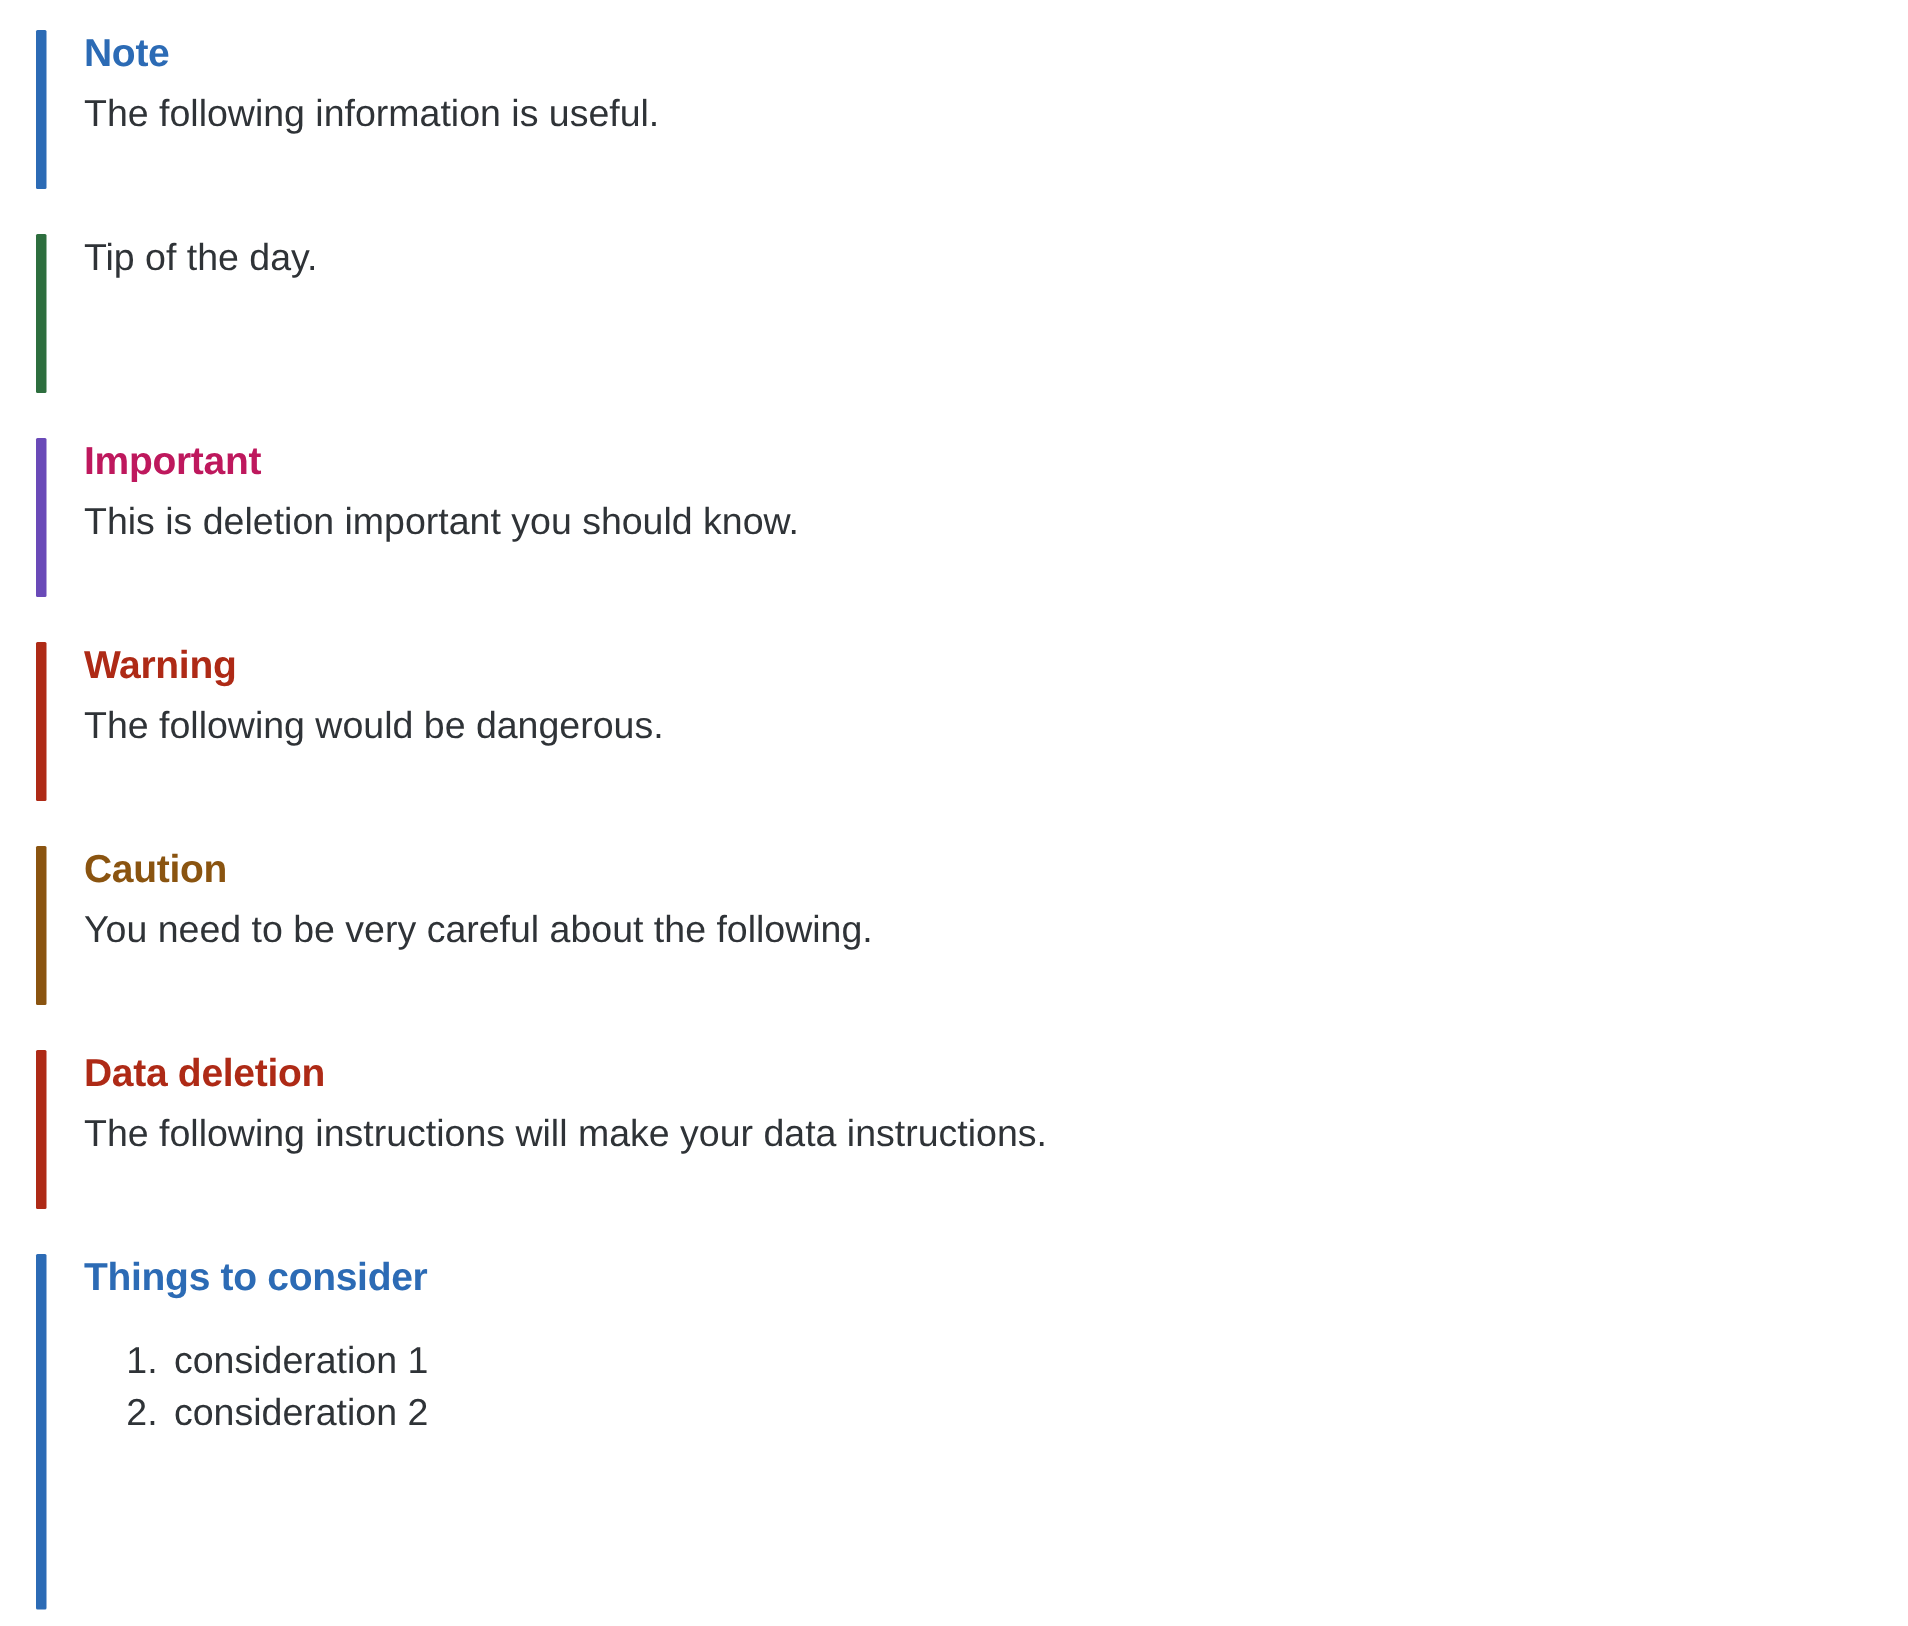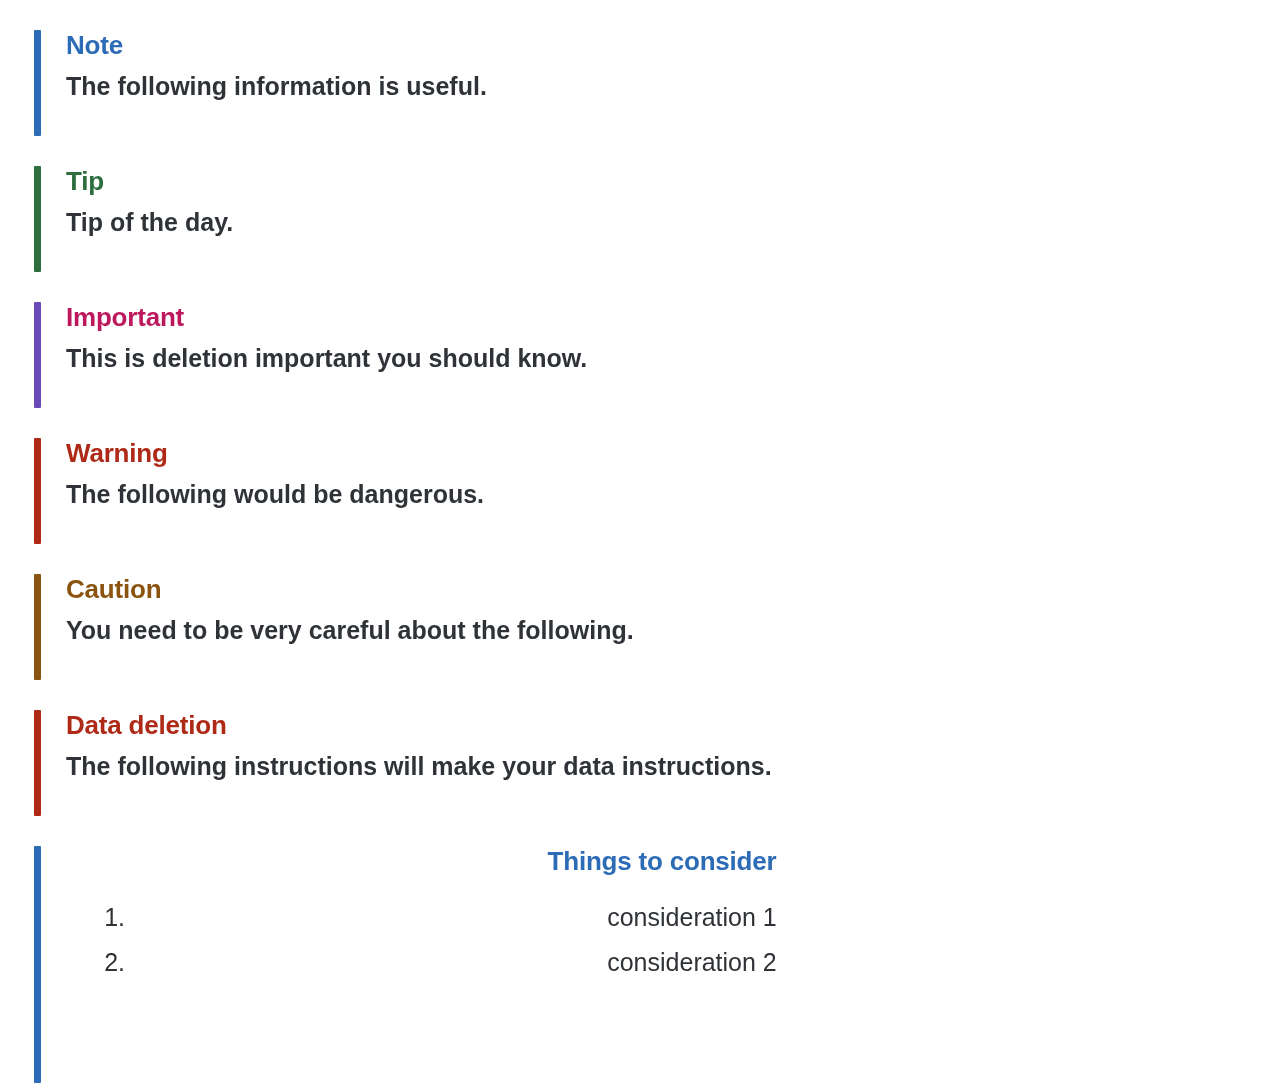--- a/index.html
+++ b/index.html
@@ -13,21 +13,21 @@
     height: 1084px;
     font-family: "Liberation Sans", sans-serif;
     color: #2f3337;
     overflow: hidden;
   }
 
   .page {
     position: relative;
     width: 1272px;
     height: 1084px;
-    padding: 14px;
+    padding: 4px;
     box-sizing: border-box;
   }
 
   .alerts {
     padding-top: 16px;
     padding-left: 20px;
   }
 
   .alert {
     position: relative;
@@ -51,57 +51,56 @@
     line-height: 1.22;
     margin: 0 0 8px 0;
     letter-spacing: -0.2px;
   }
 
   .alert-body {
     font-size: 25px;
     line-height: 1.32;
     margin: 0;
     color: #2f3337;
-    font-weight: bold;
+    font-weight: normal;
   }
 
   .alert-list {
     margin: 22px 0 0 0;
     padding-left: 56px;
     font-size: 25px;
     line-height: 1.42;
     color: #2f3337;
   }
   .alert-list li {
-    margin: 10px;
+    margin: 0;
     padding-left: 4px;
   }
 
   
   .alert.v-note        { min-height: 106px; }
   .alert.v-tip         { min-height: 106px; }
   .alert.v-important   { min-height: 106px; }
   .alert.v-caution     { min-height: 106px; }
   .alert.v-warning     { min-height: 106px; }
   .alert.v-danger      { min-height: 106px; }
-  .alert.v-consider    { min-height: 237px; text-align: center; }
+  .alert.v-consider    { min-height: 237px; }
 </style>
 </head>
 <body>
 
 <div class="page">
   <div class="alerts">
       <div class="alert v-note">
         <span class="alert-bar" style="background: rgb(44, 107, 181);"></span>
         <div class="alert-title" style="color: rgb(44, 107, 181);">Note</div>
         <p class="alert-body">The following information is useful.</p>
       </div>
       <div class="alert v-tip">
         <span class="alert-bar" style="background: rgb(45, 110, 62);"></span>
-        <div class="alert-title" style="color: rgb(45, 110, 62);">Tip</div>
         <p class="alert-body">Tip of the day.</p>
       </div>
       <div class="alert v-important">
         <span class="alert-bar" style="background: rgb(106, 74, 184);"></span>
         <div class="alert-title" style="color: #be185d;">Important</div>
         <p class="alert-body">This is deletion important you should know.</p>
       </div>
       <div class="alert v-warning">
         <span class="alert-bar" style="background: rgb(174, 42, 22);"></span>
         <div class="alert-title" style="color: rgb(174, 42, 22);">Warning</div>

